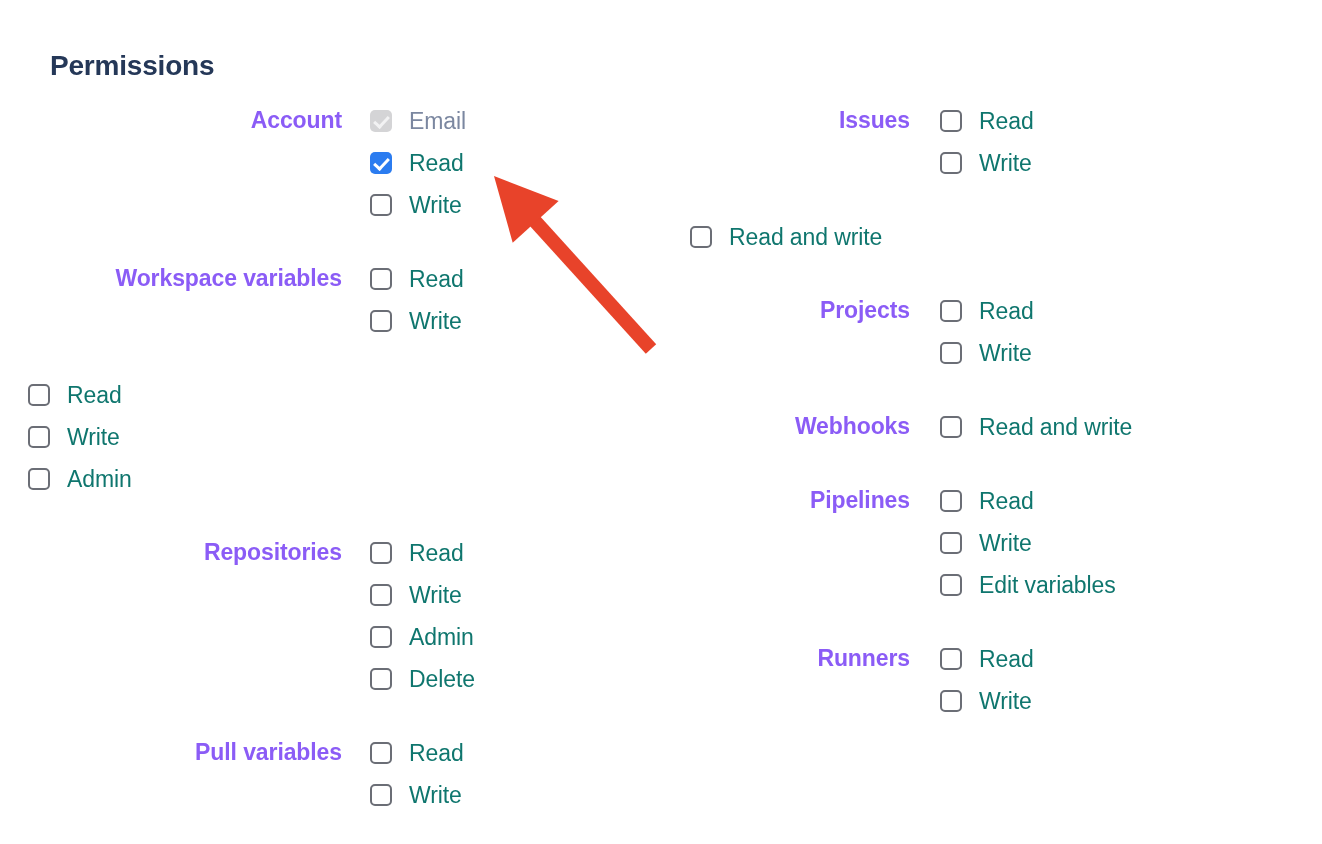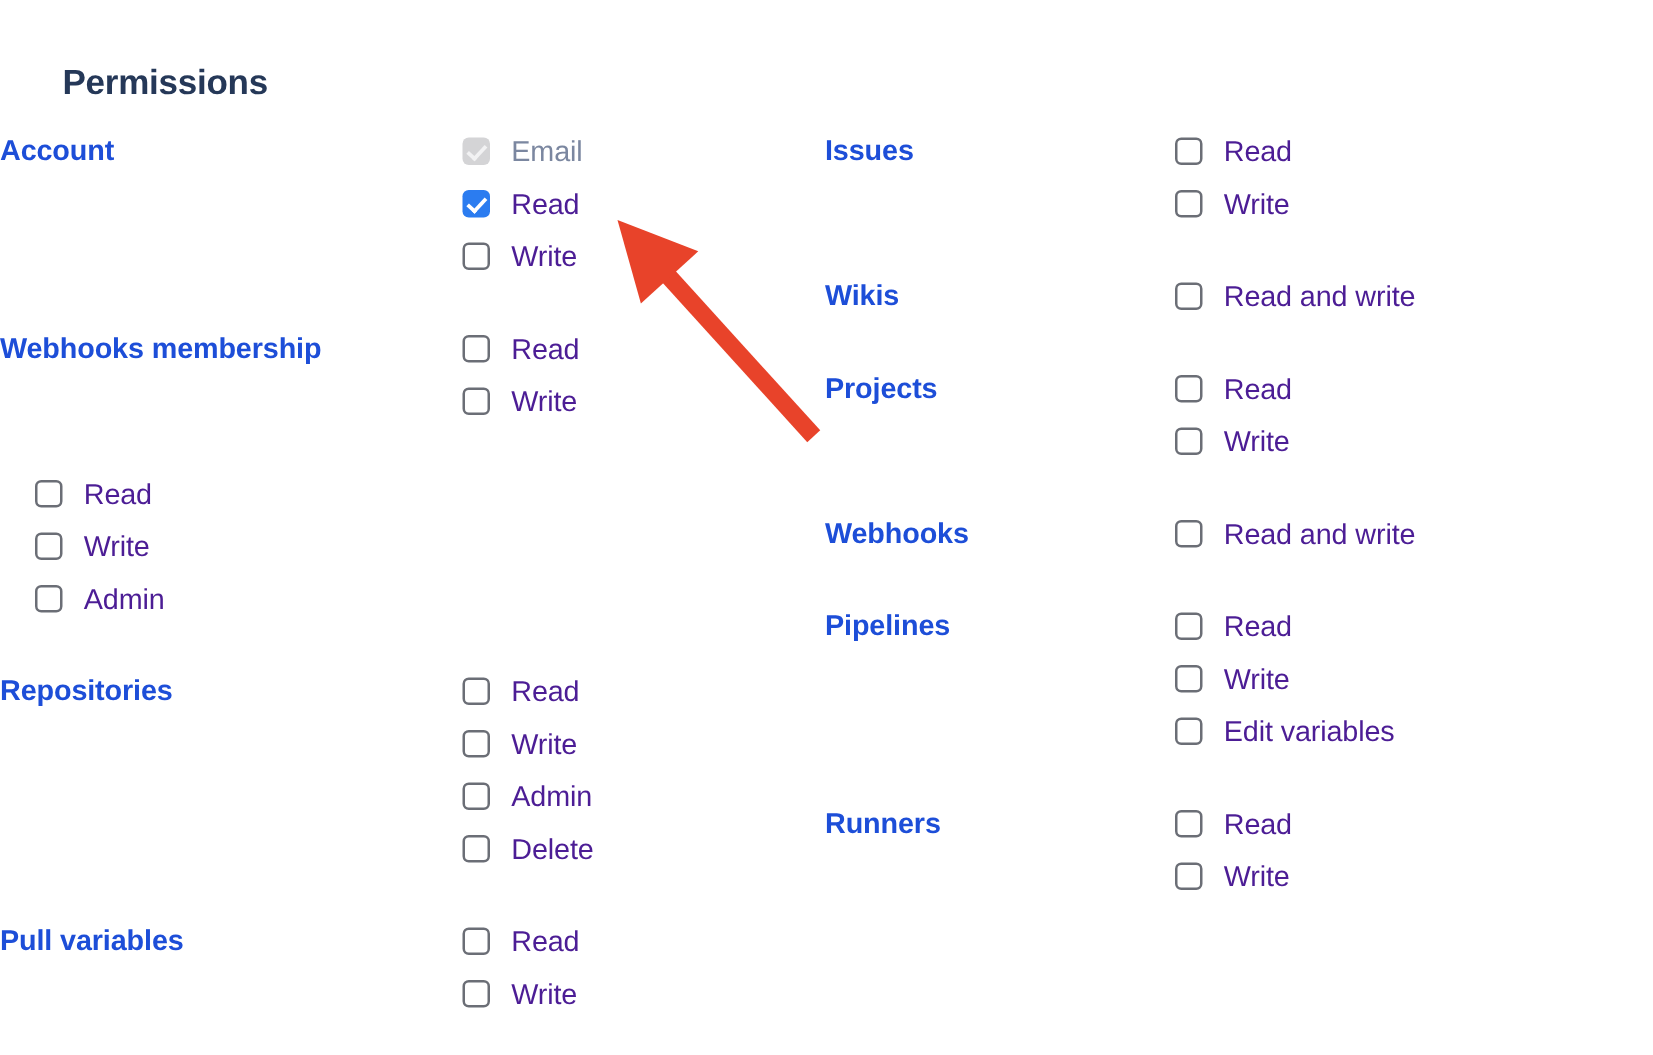--- a/index.html
+++ b/index.html
@@ -45,22 +45,22 @@
   .group {
     display: flex;
     flex-direction: row;
     align-items: flex-start;
     margin-bottom: 32px;
   }
 
   .group-label {
     font-size: 23px;
     font-weight: bold;
-    color: #1d4ed8;
-    text-align: left;
+    color: #8b5cf6;
+    text-align: right;
     line-height: 30px;
     padding-top: 5px;
     letter-spacing: -0.1px;
   }
   .col-left  .group-label { width: 342px; padding-right: 0px; }
   .col-right .group-label { width: 250px; padding-right: 0px; }
 
   .options {
     display: flex;
     flex-direction: column;
@@ -108,21 +108,21 @@
     border-width: 0 3px 3px 0;
     transform: rotate(43deg);
   }
   .cbox.disabled::after {
     border-color: #f2f2f3;
   }
 
   .option-label {
     margin-left: 17px;
     font-size: 23px;
-    color: #4c1d95;
+    color: #0f766e;
     line-height: 28px;
     white-space: nowrap;
     letter-spacing: -0.1px;
   }
   .option-label.muted { color: #7b87a0; }
 
   
   .arrow-annotation {
     position: absolute;
     left: 0;
@@ -151,21 +151,21 @@
             <span class="cbox checked"></span>
             <span class="option-label">Read</span>
           </label>
           <label class="option">
             <span class="cbox"></span>
             <span class="option-label">Write</span>
           </label>
         </div>
       </div>
       <div class="group">
-        <div class="group-label">Webhooks membership</div>
+        <div class="group-label">Workspace variables</div>
         <div class="options">
           <label class="option">
             <span class="cbox"></span>
             <span class="option-label">Read</span>
           </label>
           <label class="option">
             <span class="cbox"></span>
             <span class="option-label">Write</span>
           </label>
         </div>
@@ -229,21 +229,20 @@
             <span class="cbox"></span>
             <span class="option-label">Read</span>
           </label>
           <label class="option">
             <span class="cbox"></span>
             <span class="option-label">Write</span>
           </label>
         </div>
       </div>
       <div class="group">
-        <div class="group-label">Wikis</div>
         <div class="options">
           <label class="option">
             <span class="cbox"></span>
             <span class="option-label">Read and write</span>
           </label>
         </div>
       </div>
       <div class="group">
         <div class="group-label">Projects</div>
         <div class="options">

